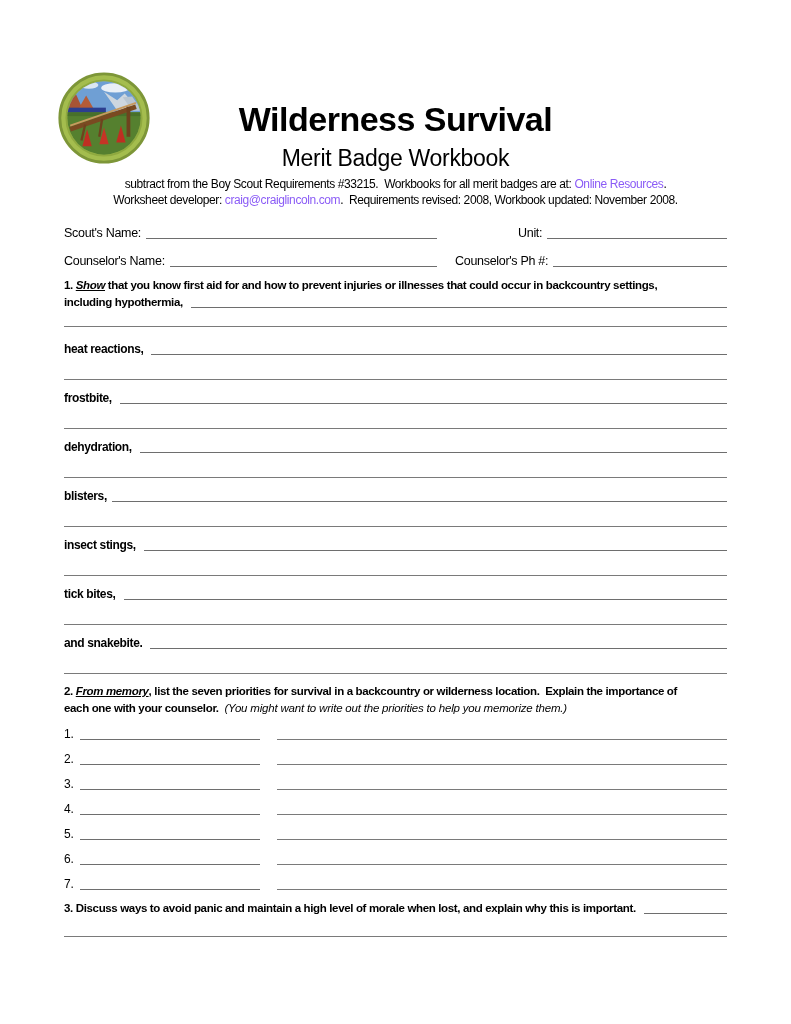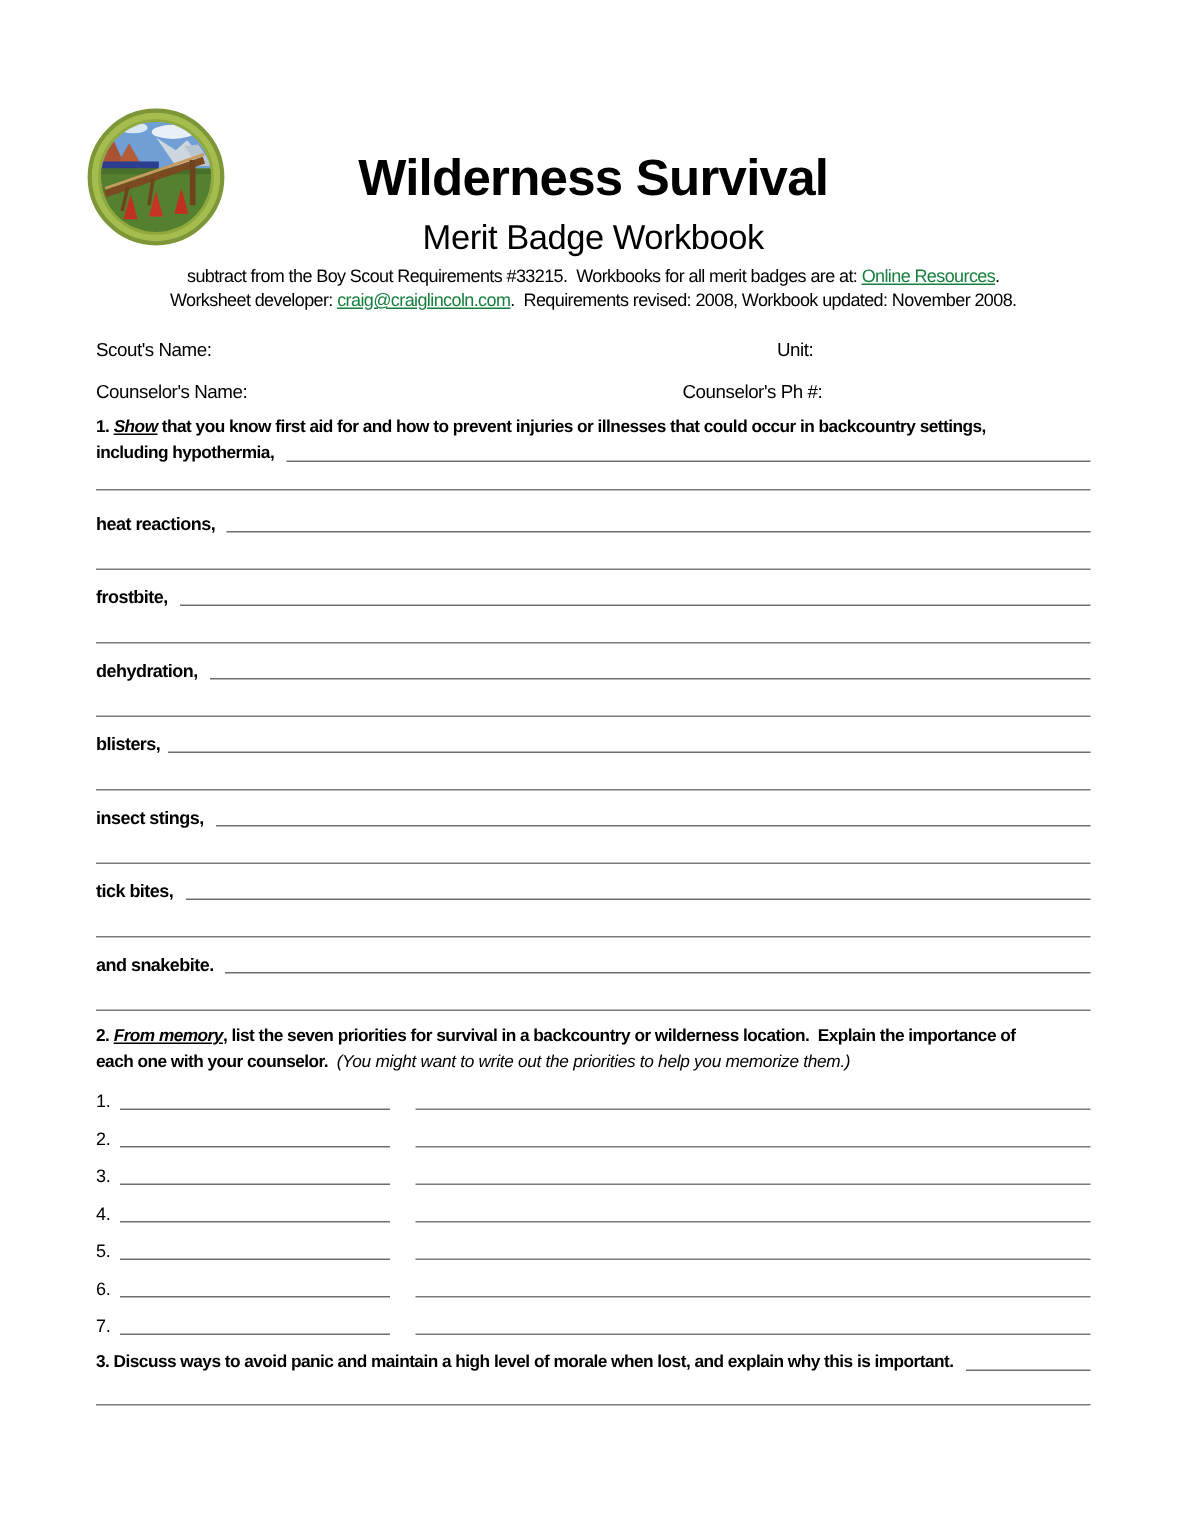--- a/index.html
+++ b/index.html
@@ -43,37 +43,36 @@
   }
   .intro {
     margin-top: 4px;
     text-align: center;
     font-size: 12px;
     line-height: 16px;
     letter-spacing: -0.4px;
   }
   .intro .line { white-space: pre; }
   a.doclink, .doclink {
-    color: #15803d;
-    text-decoration: underline;
+    color: #8b5cf6;
     cursor: pointer;
     text-align: right;
   }
   
   .form-row {
     display: flex;
     align-items: flex-start;
     font-size: 12.5px;
     letter-spacing: -0.3px;
     line-height: 17px;
     height: 17px;
   }
   .form-row.row1 { margin-top: 17px; }
   .form-row.row2 { margin-top: 11px; }
-  .fgroup { display: flex; align-items: flex-start; flex-direction: column; }
+  .fgroup { display: flex; align-items: flex-start; }
   .fgroup.left { width: 373px; }
   .fgroup.right { flex: 1; }
   .row1 .fgroup.right { margin-left: 81px; }
   .row2 .fgroup.right { margin-left: 18px; }
   .flabel { white-space: pre; }
   .fill {
     flex: 1;
     height: 14px;
     border-bottom: 1px solid #6e6e6e;
     margin-left: 5px;

